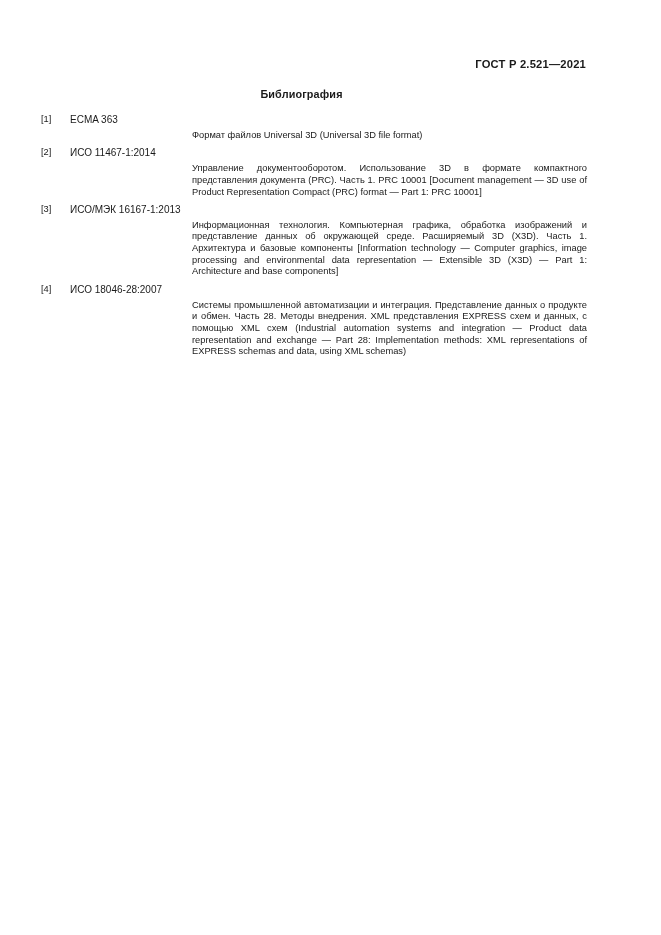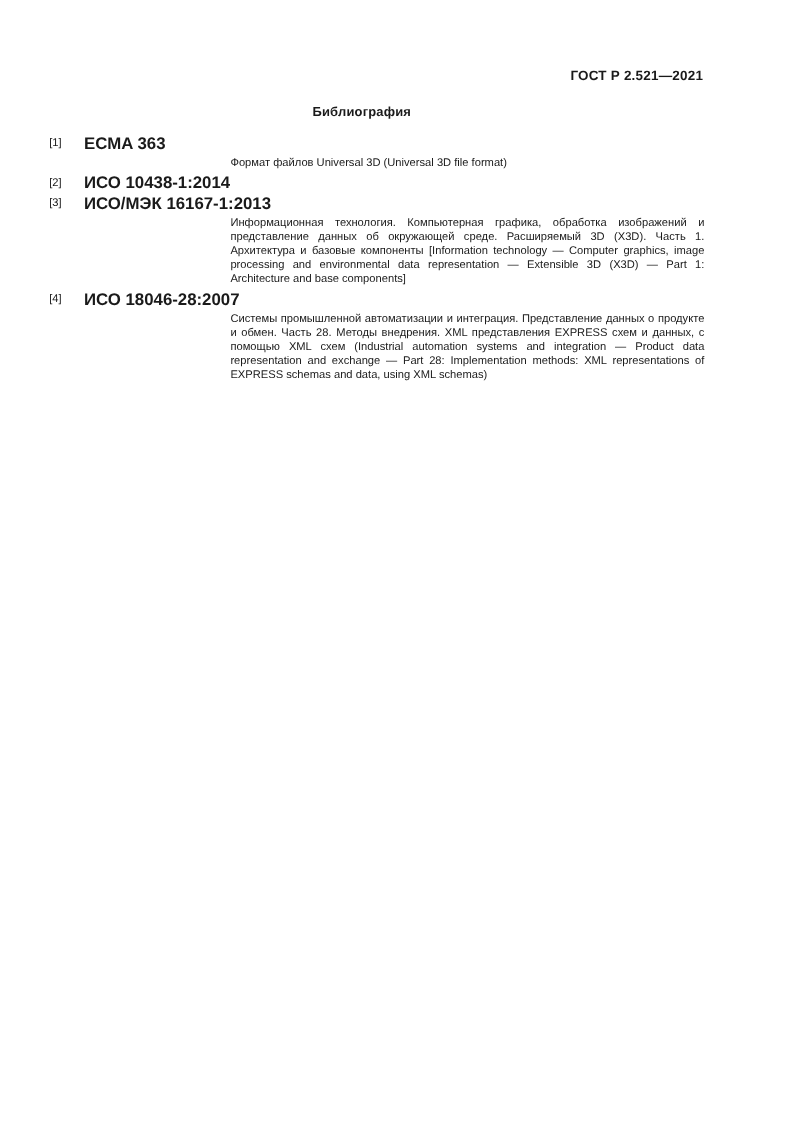--- a/index.html
+++ b/index.html
@@ -72,24 +72,23 @@
     width: 29px;
     flex: 0 0 29px;
     font-size: 9.3px;
     line-height: 11.7px;
     white-space: nowrap;
   }
 
   .ref-id {
     width: 122px;
     flex: 0 0 122px;
-    font-size: 14px;
+    font-size: 10px;
     line-height: 11.7px;
     white-space: nowrap;
-    font-weight: bold;
   }
 
   .ref-desc {
     flex: 1 1 auto;
     font-size: 9.3px;
     line-height: 11.7px;
     text-align: justify;
     text-justify: inter-word;
     hyphens: none;
     margin-top: 16px;
@@ -120,21 +119,22 @@
   </div>
 
   <div class="biblio">
       <div class="biblio-entry">
         <div class="ref-num">[1]</div>
         <div class="ref-id">ECMA 363</div>
         <div class="ref-desc no-justify">Формат файлов Universal 3D (Universal 3D file format)</div>
       </div>
       <div class="biblio-entry">
         <div class="ref-num">[2]</div>
-        <div class="ref-id">ИСО 10438-1:2014</div>
+        <div class="ref-id">ИСО 11467-1:2014</div>
+        <div class="ref-desc">Управление документооборотом. Использование 3D в формате компактного представления документа (PRC). Часть 1. PRC 10001 [Document management — 3D use of Product Representation Compact (PRC) format — Part 1: PRC 10001]</div>
       </div>
       <div class="biblio-entry">
         <div class="ref-num">[3]</div>
         <div class="ref-id">ИСО/МЭК 16167-1:2013</div>
         <div class="ref-desc">Информационная технология. Компьютерная графика, обработка изображений и представление данных об окружающей среде. Расширяемый 3D (X3D). Часть 1. Архитектура и базовые компоненты [Information technology — Computer graphics, image processing and environmental data representation — Extensible 3D (X3D) — Part 1: Architecture and base components]</div>
       </div>
       <div class="biblio-entry">
         <div class="ref-num">[4]</div>
         <div class="ref-id">ИСО 18046-28:2007</div>
         <div class="ref-desc">Системы промышленной автоматизации и интеграция. Представление данных о продукте и обмен. Часть 28. Методы внедрения. XML представления EXPRESS схем и данных, с помощью XML схем (Industrial automation systems and integration — Product data representation and exchange — Part 28: Implementation methods: XML representations of EXPRESS schemas and data, using XML schemas)</div>

